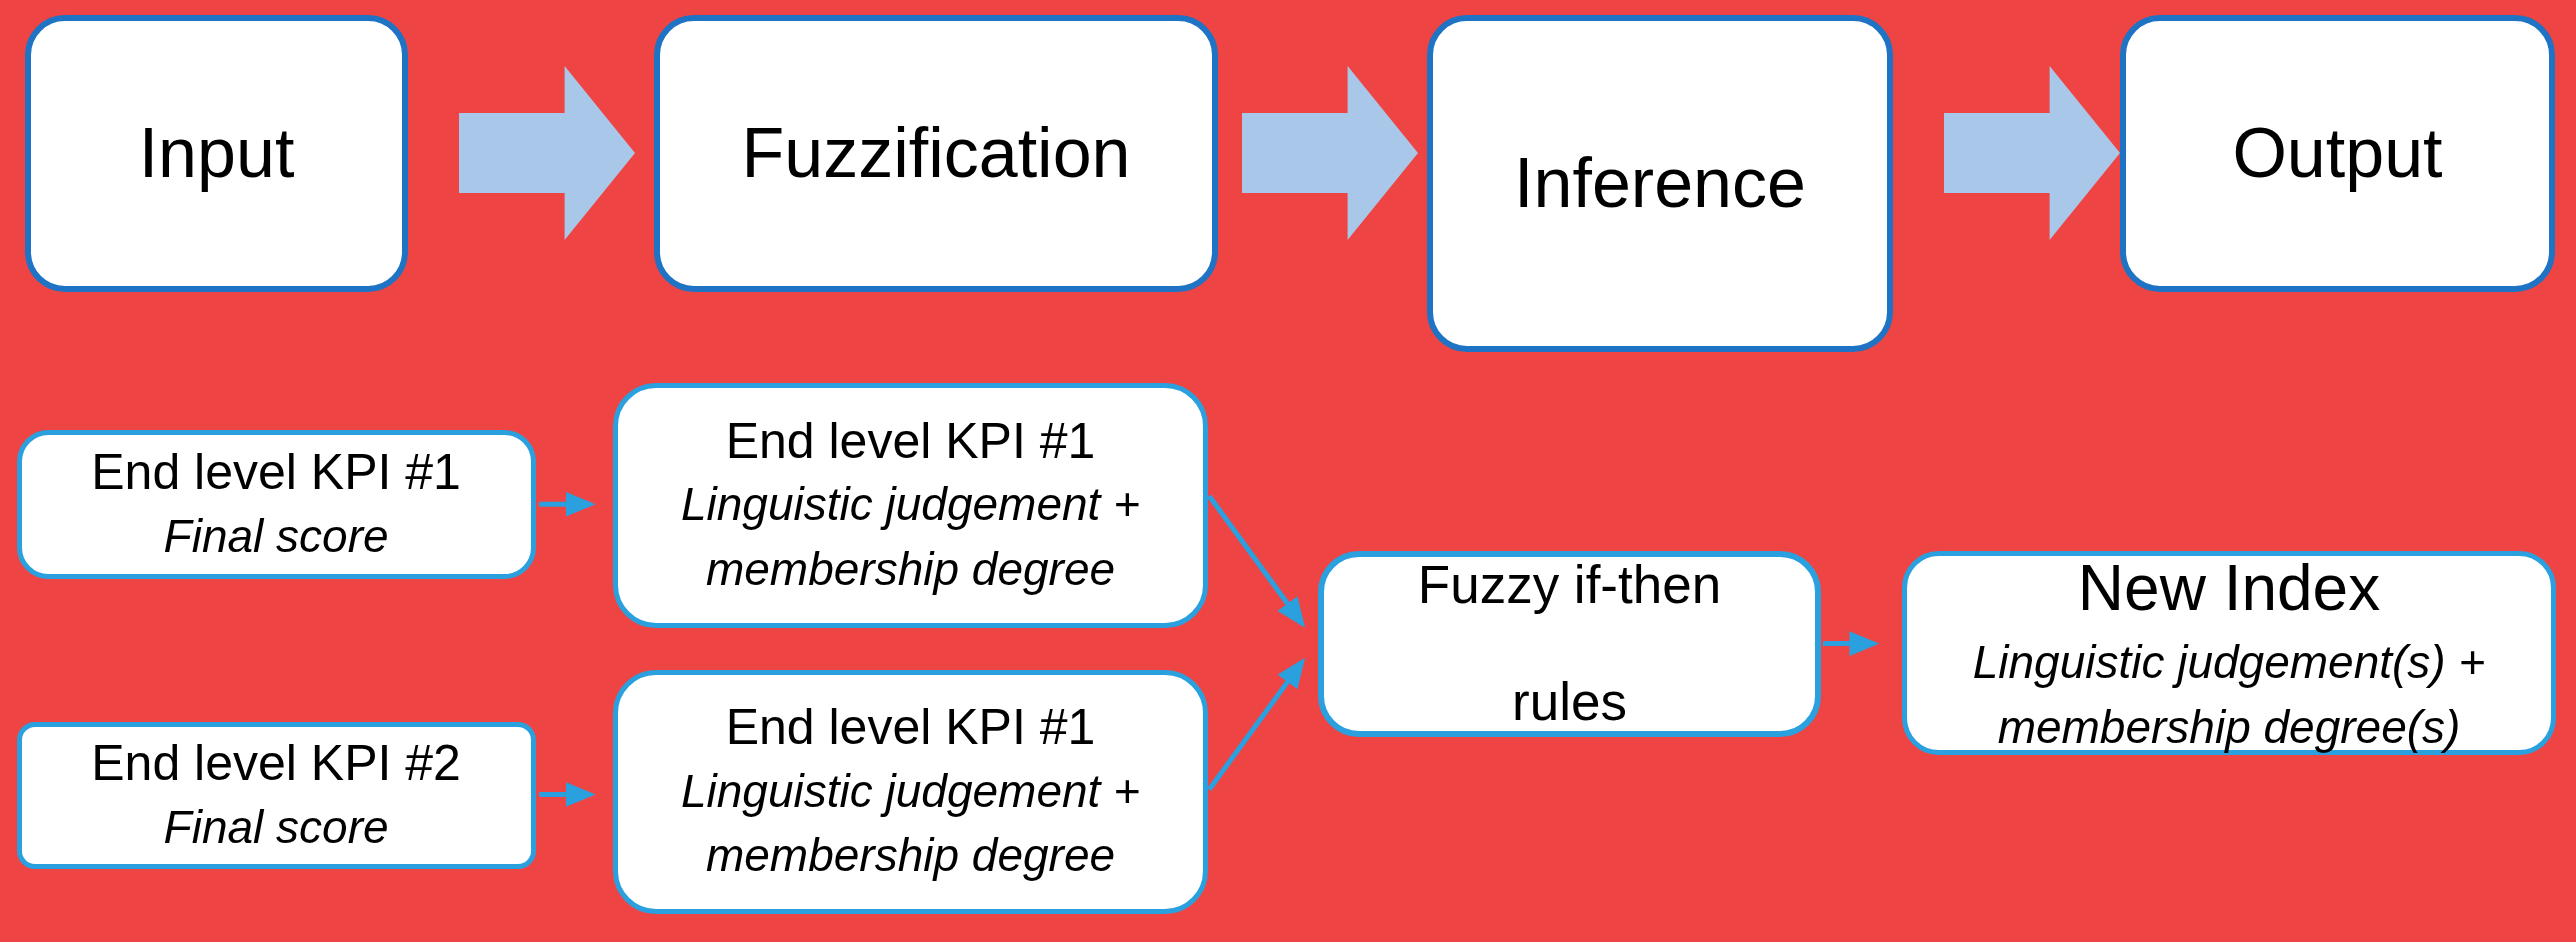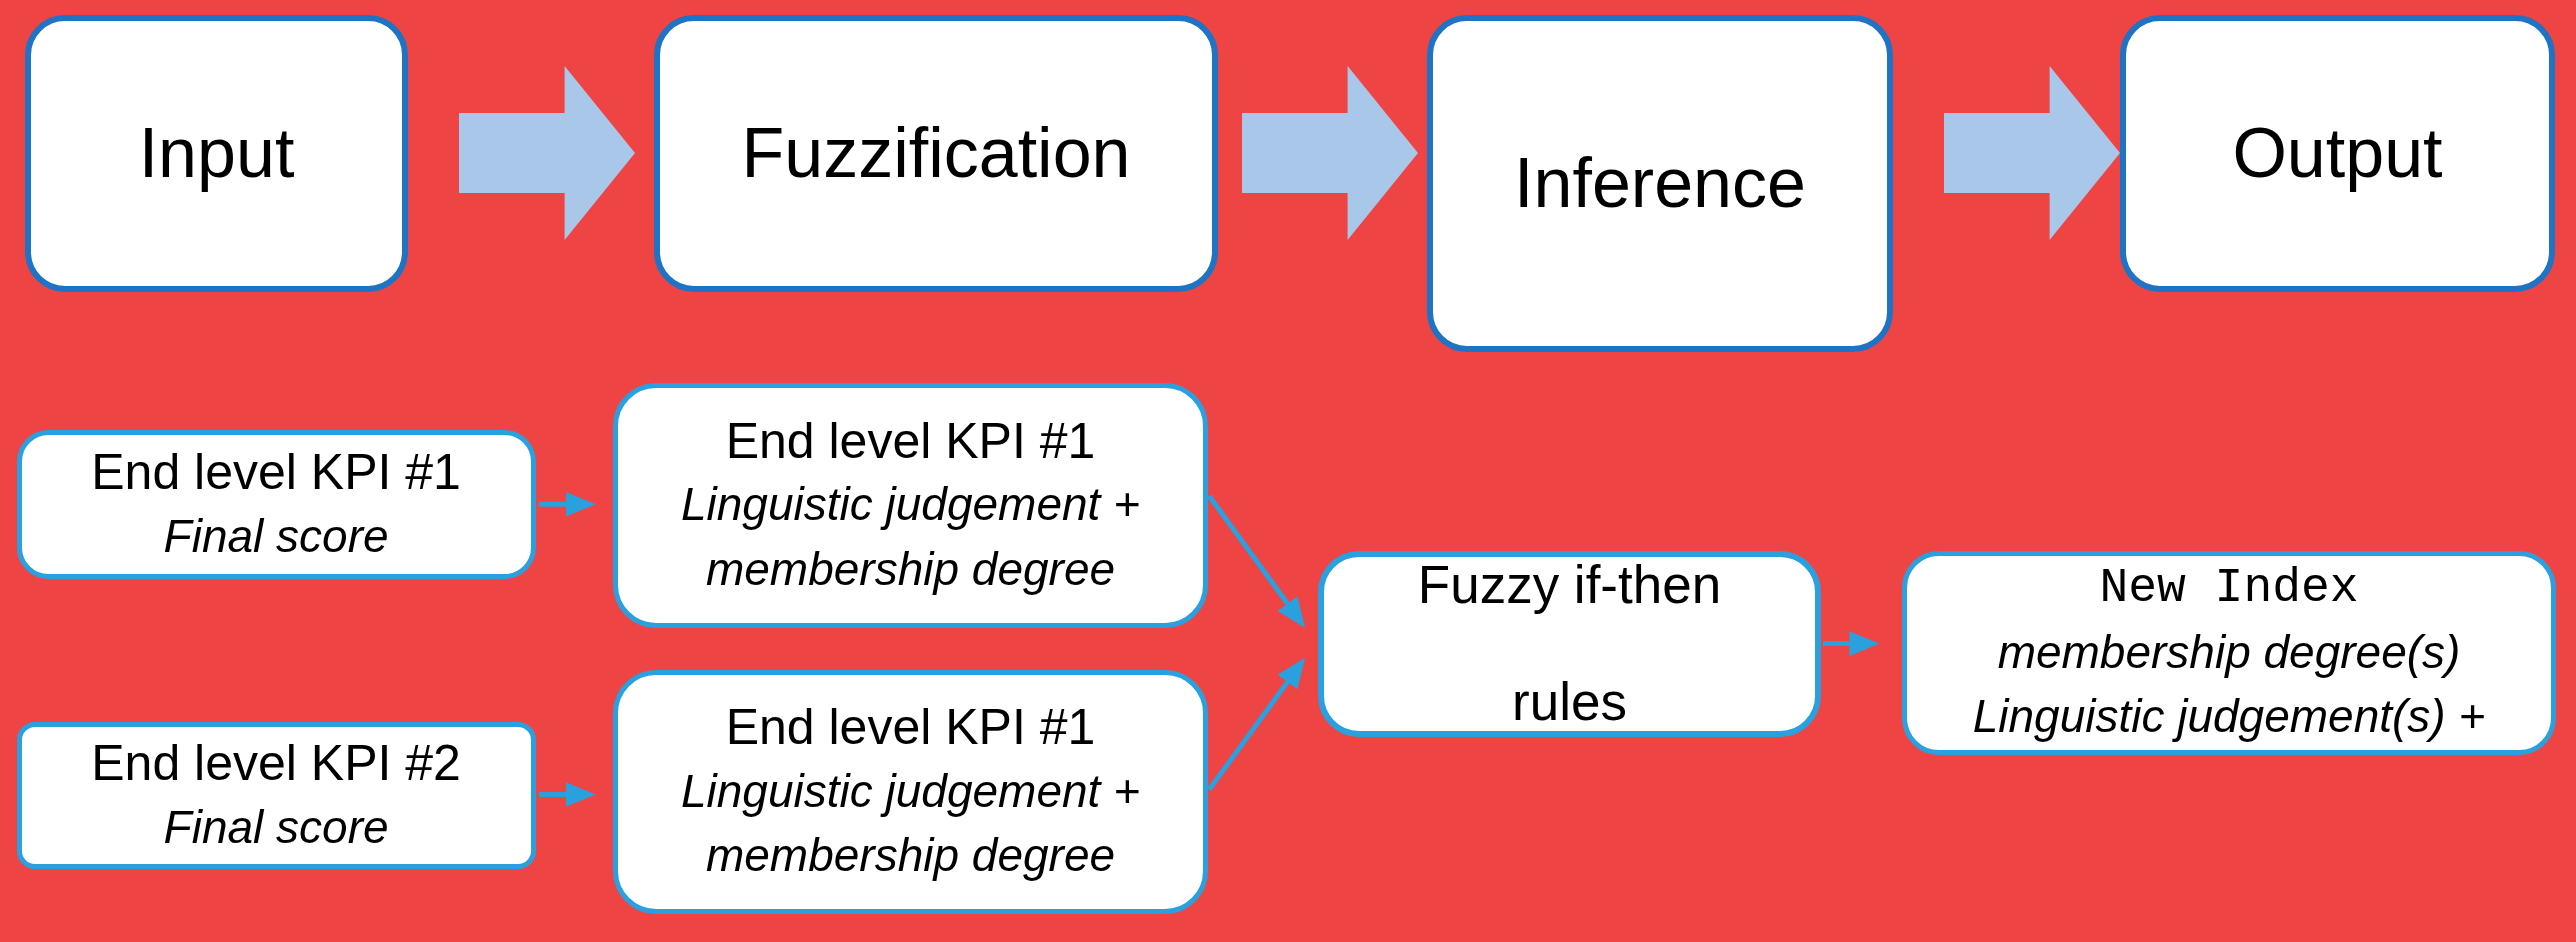--- a/index.html
+++ b/index.html
@@ -34,21 +34,21 @@
     font-size: 70px;
     line-height: 1.18;
     padding: 0 16.6px;
   }
   .bottom-box {
     border: 5.8px solid var(--bottom-border, #2AA0DE);
     border-radius: 37px;
   }
   .title-60 { font-size: 50px; line-height: 1.25; }
   .title-64 { font-size: 53px; line-height: 1.3; }
-  .title-58 { font-size: 48px; line-height: 1.3; font-family: Liberation Mono, monospace; }
+  .title-58 { font-size: 64px; line-height: 1.3; }
   .italic-56 {
     font-size: 46px;
     line-height: 1.4;
     font-style: italic;
   }
   .block-arrow {
     position: absolute;
     top: 66px;
     width: 176px;
     height: 174px;
@@ -118,22 +118,22 @@
     <div class="italic-56">membership degree</div>
   </div>
 
   <div class="box bottom-box" style="left:1318px; top:551px; width:503px; height:186px; border-radius:41px; border-width:6.6px;gap:48px;">
     <div class="title-64">Fuzzy if-then</div>
     <div class="title-64">rules</div>
   </div>
 
   <div class="box bottom-box" style="left:1902px; top:551px; width:654px; height:204px; border-radius:37px;">
     <div class="title-58">New Index</div>
+    <div class="italic-56">Linguistic judgement(s) +</div>
     <div class="italic-56">membership degree(s)</div>
-    <div class="italic-56">Linguistic judgement(s) +</div>
   </div>
 
   <svg id="connector-layer" width="2576" height="943" viewBox="0 0 3106 1137" xmlns="http://www.w3.org/2000/svg">
     <defs>
       <marker id="ah" markerWidth="6" markerHeight="5" refX="5" refY="2.5" orient="auto" markerUnits="strokeWidth">
         <path d="M0,0 L6,2.5 L0,5 z" fill="#2AA0DE"></path>
       </marker>
     </defs>
     <line x1="650" y1="608" x2="712" y2="608" marker-end="url(#ah)"></line>
     <line x1="650" y1="958" x2="712" y2="958" marker-end="url(#ah)"></line>

